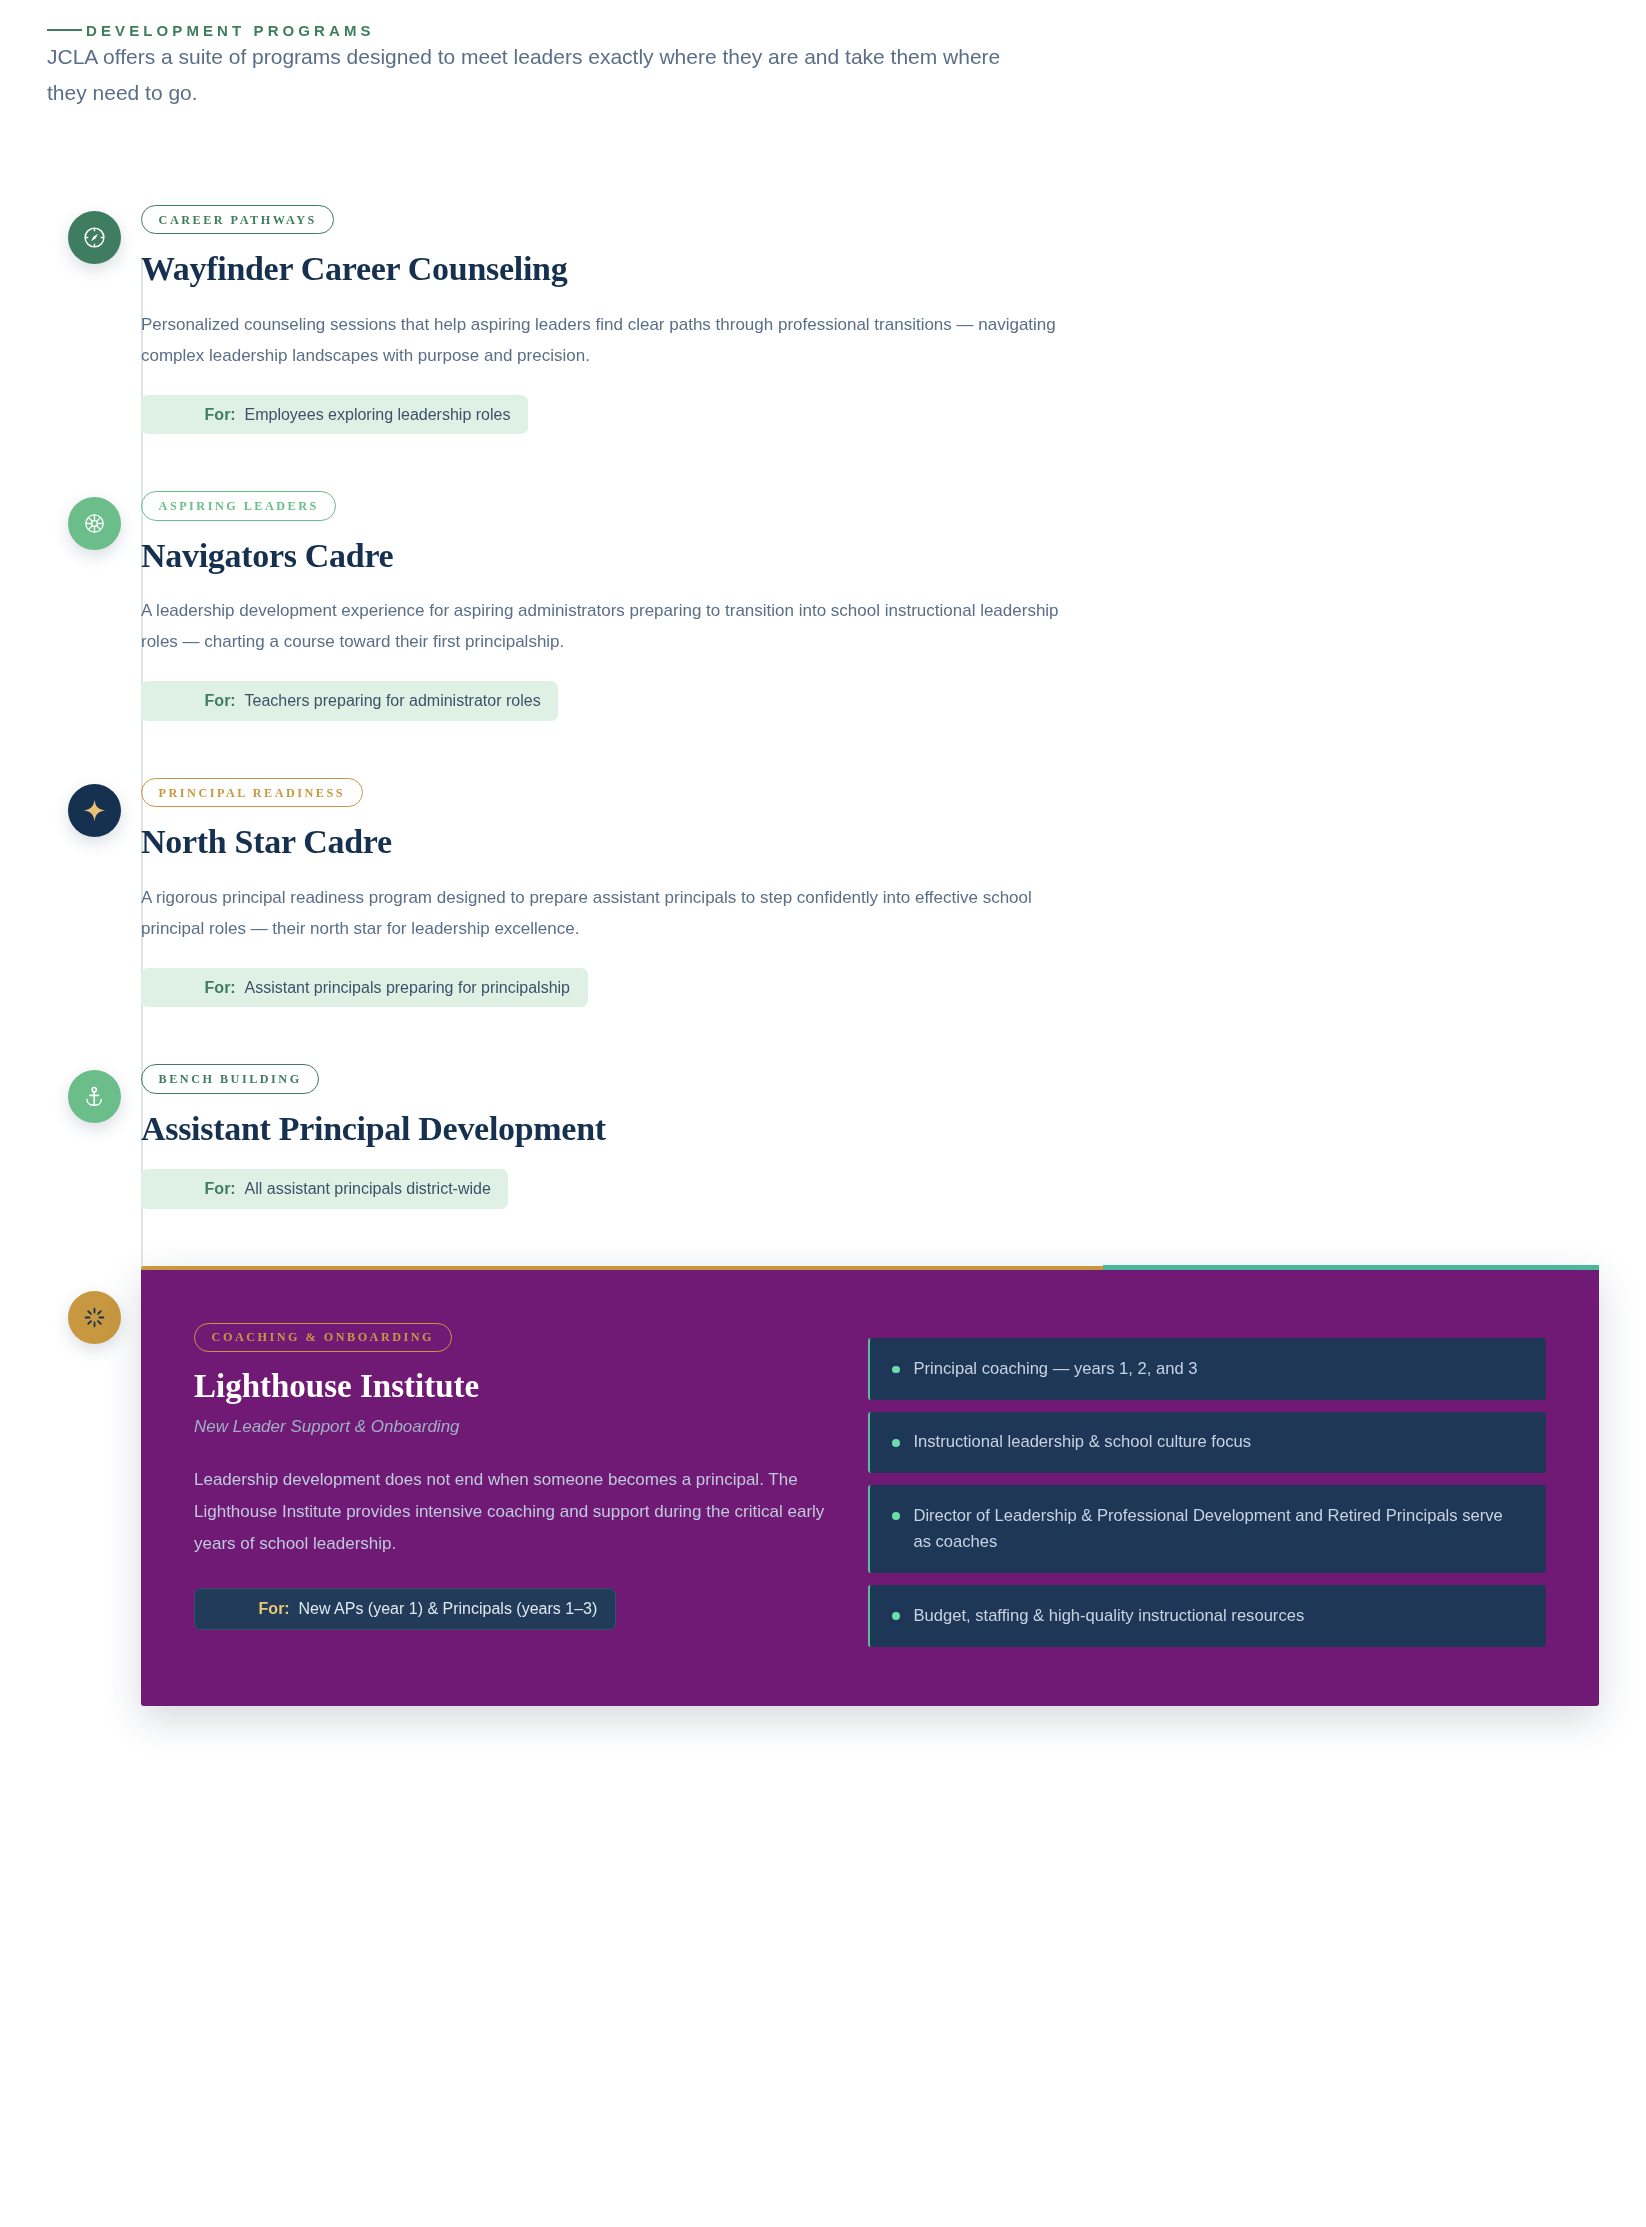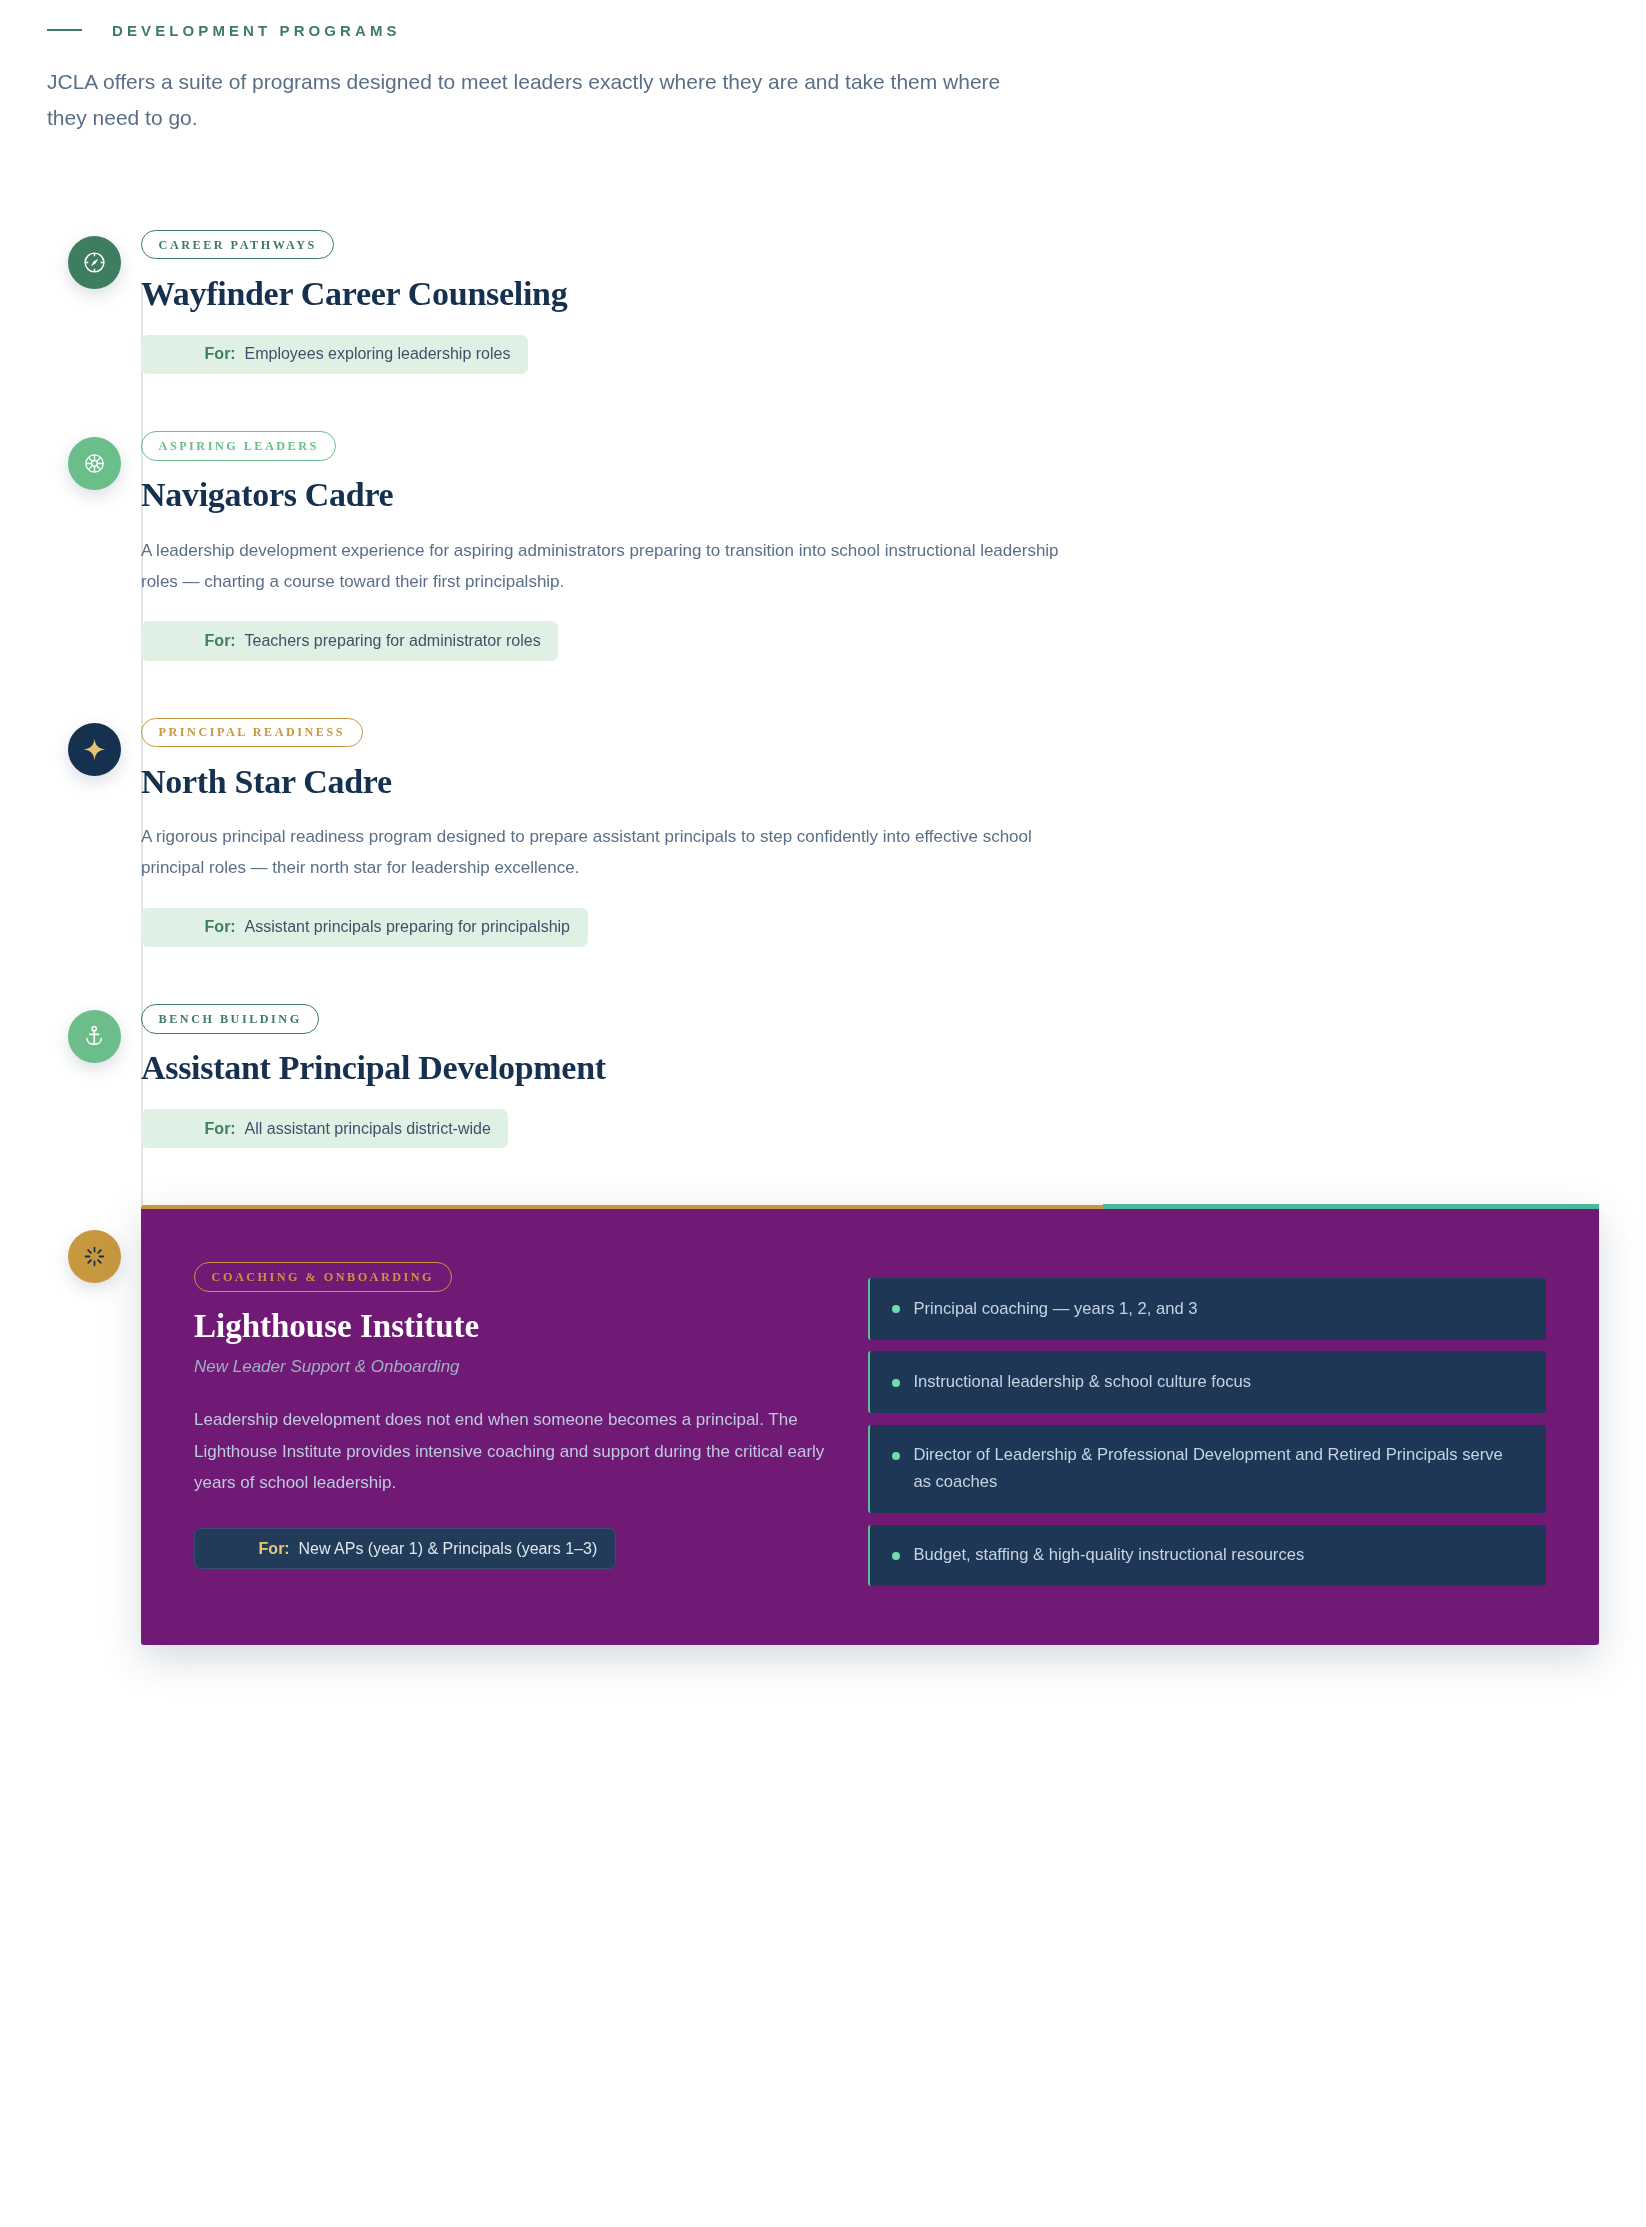--- a/index.html
+++ b/index.html
@@ -20,21 +20,21 @@
     font-family:"Liberation Sans", sans-serif;
     -webkit-font-smoothing:antialiased;
     position:relative;
   }
   .page{
     padding:21.5px 47px 0 47px;
     position:relative;
   }
 
   
-  .eyebrow{display:flex;align-items:center;gap:30px;margin-bottom:25px;}
+  .eyebrow{display:flex;align-items:center;gap:4px;}
   .eyebrow .rule{width:35px;height:2px;background:var(--green);display:block;}
   .eyebrow .txt{
     font-size:15px;letter-spacing:4.1px;color:var(--green);
     font-weight:600;text-transform:uppercase;
   }
 
   
   .headline{
     font-family:"Liberation Serif", serif;
     color:var(--navy);
@@ -239,20 +239,21 @@
           <svg width="25" height="25" viewBox="0 0 24 24" fill="none" stroke="#ffffff" stroke-width="1.4">
             <circle cx="12" cy="12" r="9"></circle>
             <path d="M15.5 8.5 L13 13 L8.5 15.5 L11 11 Z" fill="#ffffff" stroke="none"></path>
             <path d="M12 3 L12 6 M12 18 L12 21 M3 12 L6 12 M18 12 L21 12"></path>
           </svg>
         </div>
       </div>
       <div class="body">
         <span class="tag">CAREER PATHWAYS</span>
         <div class="ptitle">Wayfinder Career Counseling</div>
+        <div class="pdesc">Personalized counseling sessions that help aspiring leaders find clear paths through professional transitions — navigating complex leadership landscapes with purpose and precision.</div>
         <div class="forpill">
           <span class="k">For:</span>
           <span class="v">Employees exploring leadership roles</span>
         </div>
       </div>
     </div>
 
     <div class="item">
       <div class="dotcol">
         <div class="dot green-mid">

